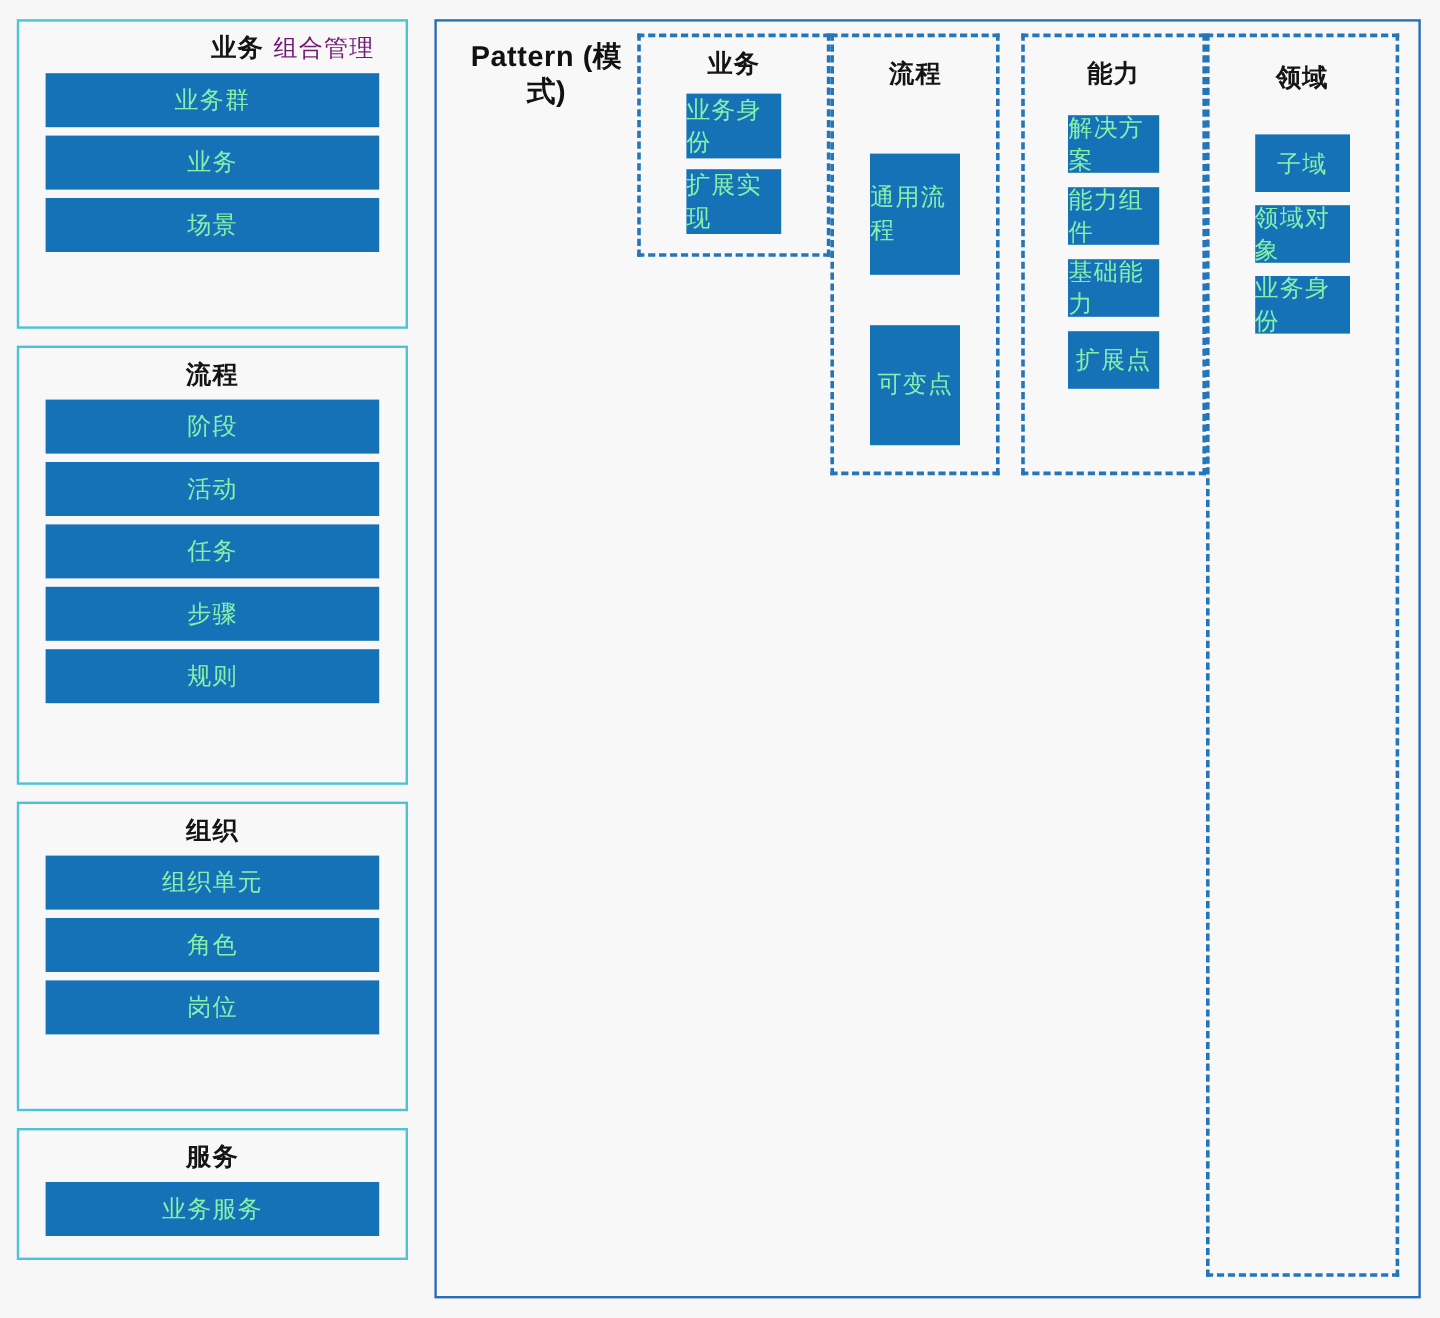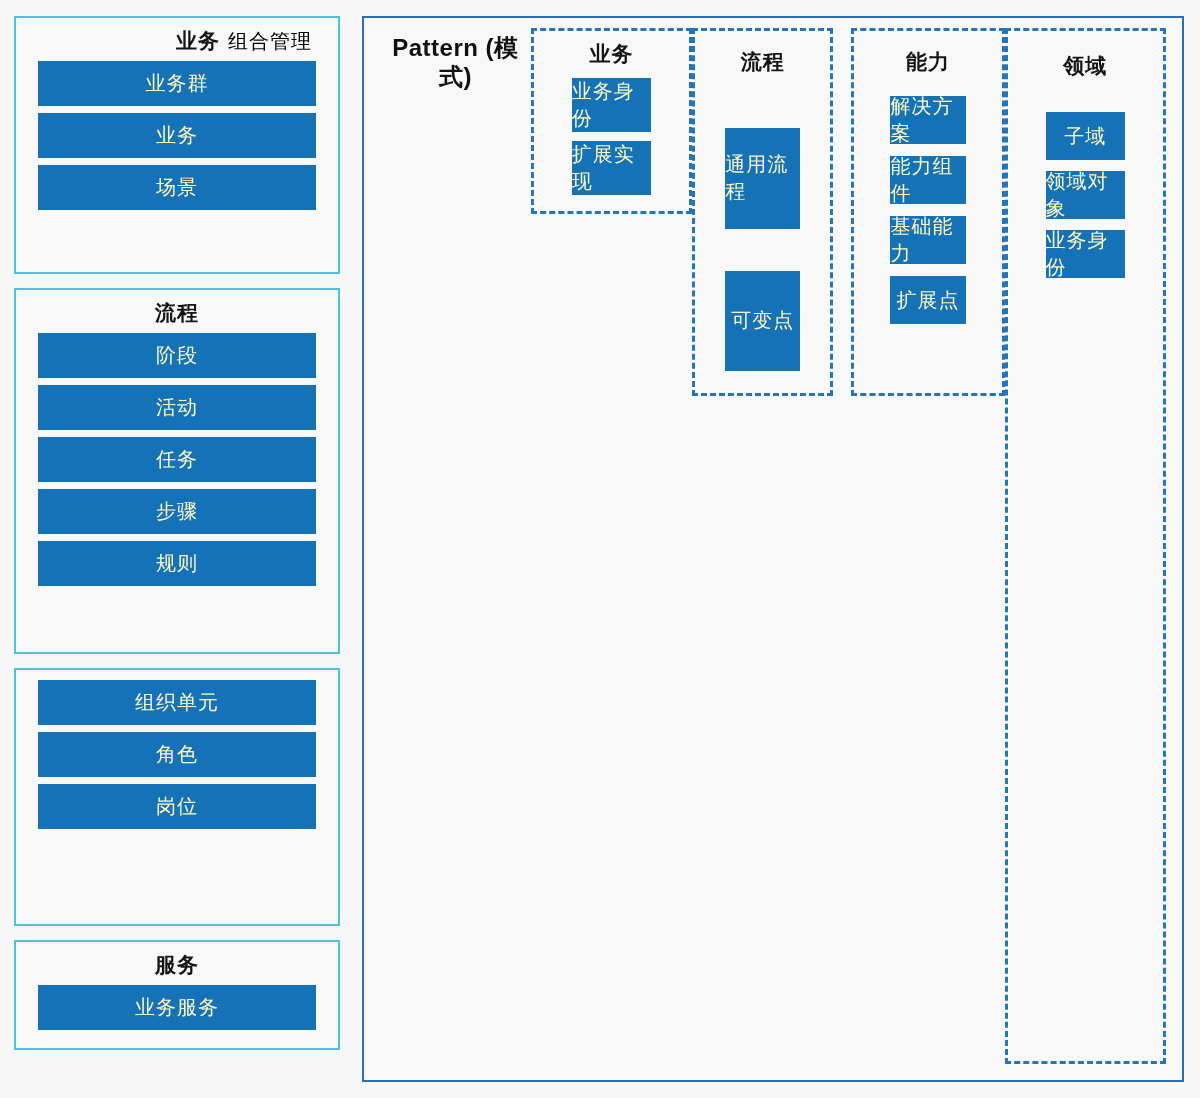--- a/index.html
+++ b/index.html
@@ -60,29 +60,29 @@
     padding-right: 4px;
   }
   .head-main {
     font-weight: bold;
     color: #141414;
     font-size: 21px;
     letter-spacing: 1px;
   }
   .head-sub {
     font-weight: normal;
-    color: #000000;
+    color: #701a75;
     font-size: 20px;
     letter-spacing: 1px;
     margin-left: 8px;
   }
 
   .bar {
     background: #1572b6;
-    color: #fef9c3;
+    color: #86efac;
     font-size: 20px;
     display: flex;
     align-items: center;
     justify-content: center;
     letter-spacing: 1px;
     box-sizing: border-box;
   }
   .lcard .bar {
     height: 45px;
     margin-bottom: 7px;
@@ -203,20 +203,23 @@
         <span class="head-main">流程</span>
       </div>
       <div class="bar">阶段</div>
       <div class="bar">活动</div>
       <div class="bar">任务</div>
       <div class="bar">步骤</div>
       <div class="bar">规则</div>
     </div>
 
     <div class="lcard card-zz">
+      <div class="lcard-head">
+        <span class="head-main">组织</span>
+      </div>
       <div class="bar">组织单元</div>
       <div class="bar">角色</div>
       <div class="bar">岗位</div>
     </div>
 
     <div class="lcard card-fw">
       <div class="lcard-head">
         <span class="head-main">服务</span>
       </div>
       <div class="bar">业务服务</div>

